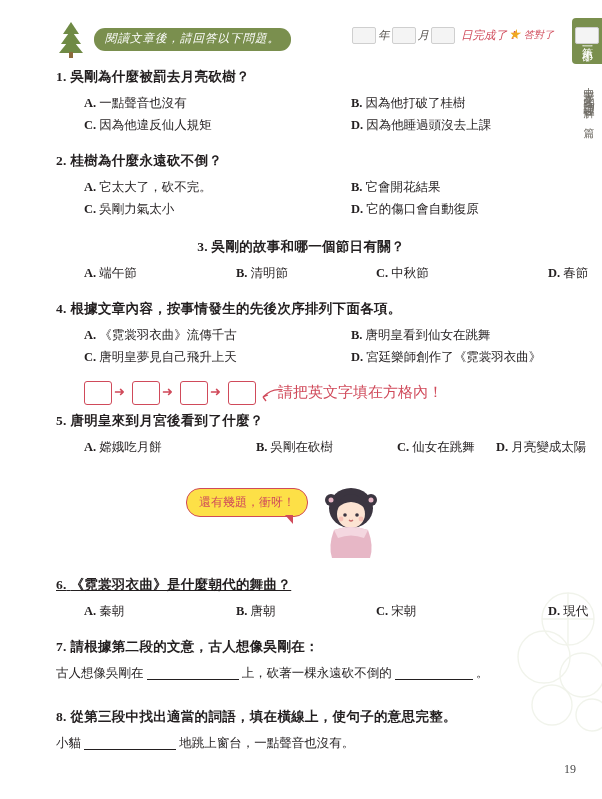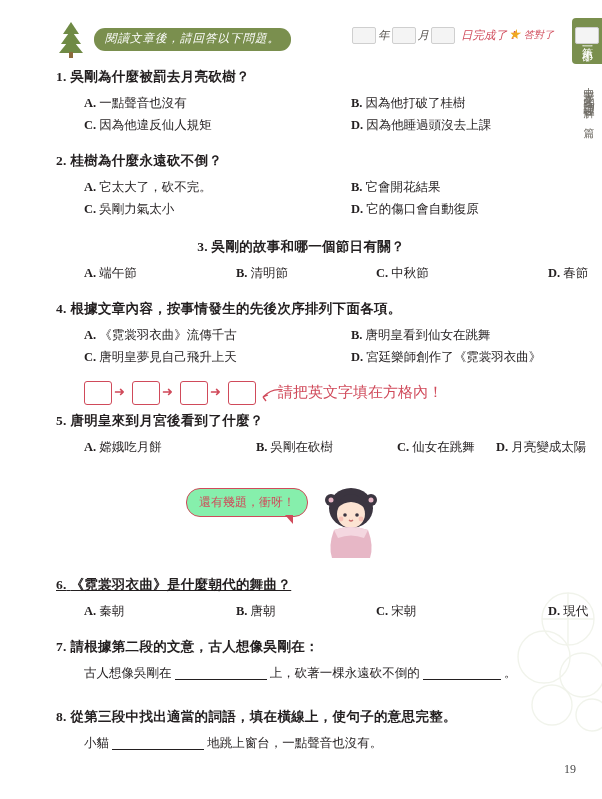--- a/index.html
+++ b/index.html
@@ -102,36 +102,36 @@
   .note{
     position:absolute;left:222px;top:2px;font-size:15px;color:#d04a5a;
     white-space:nowrap;
   }
 
   
   .bubble-wrap{position:absolute;left:186px;top:480px;width:230px;height:80px;}
   .bubble{
     position:absolute;left:0;top:8px;
     border:1.6px solid #d04a5a;border-radius:14px;
-    padding:5px 12px;font-size:12px;color:#d04a5a;background:#86efac;
+    padding:5px 12px;font-size:12px;color:#d04a5a;background:#fde047;
     white-space:nowrap;
   }
   .bubble:after{
     content:"";position:absolute;right:14px;bottom:-8px;
     width:0;height:0;border-left:8px solid transparent;border-right:0 solid transparent;
     border-top:9px solid #d04a5a;
   }
   .girl{position:absolute;left:122px;top:-2px;width:86px;height:84px;}
 
   
   .blank{
     display:inline-block;border-bottom:1px solid #231f20;
     height:14px;vertical-align:-3px;
   }
-  .fill-line{font-size:12.5px;margin-left:28px;margin-top:8px;}
+  .fill-line{font-size:12.5px;margin-top:8px;}
 
   .page-no{
     position:absolute;right:26px;bottom:22px;font-size:12px;color:#4a4a4a;
   }
 </style>
 </head>
 <body>
 
 <div class="side-tab">
   <span>第一小節</span>

